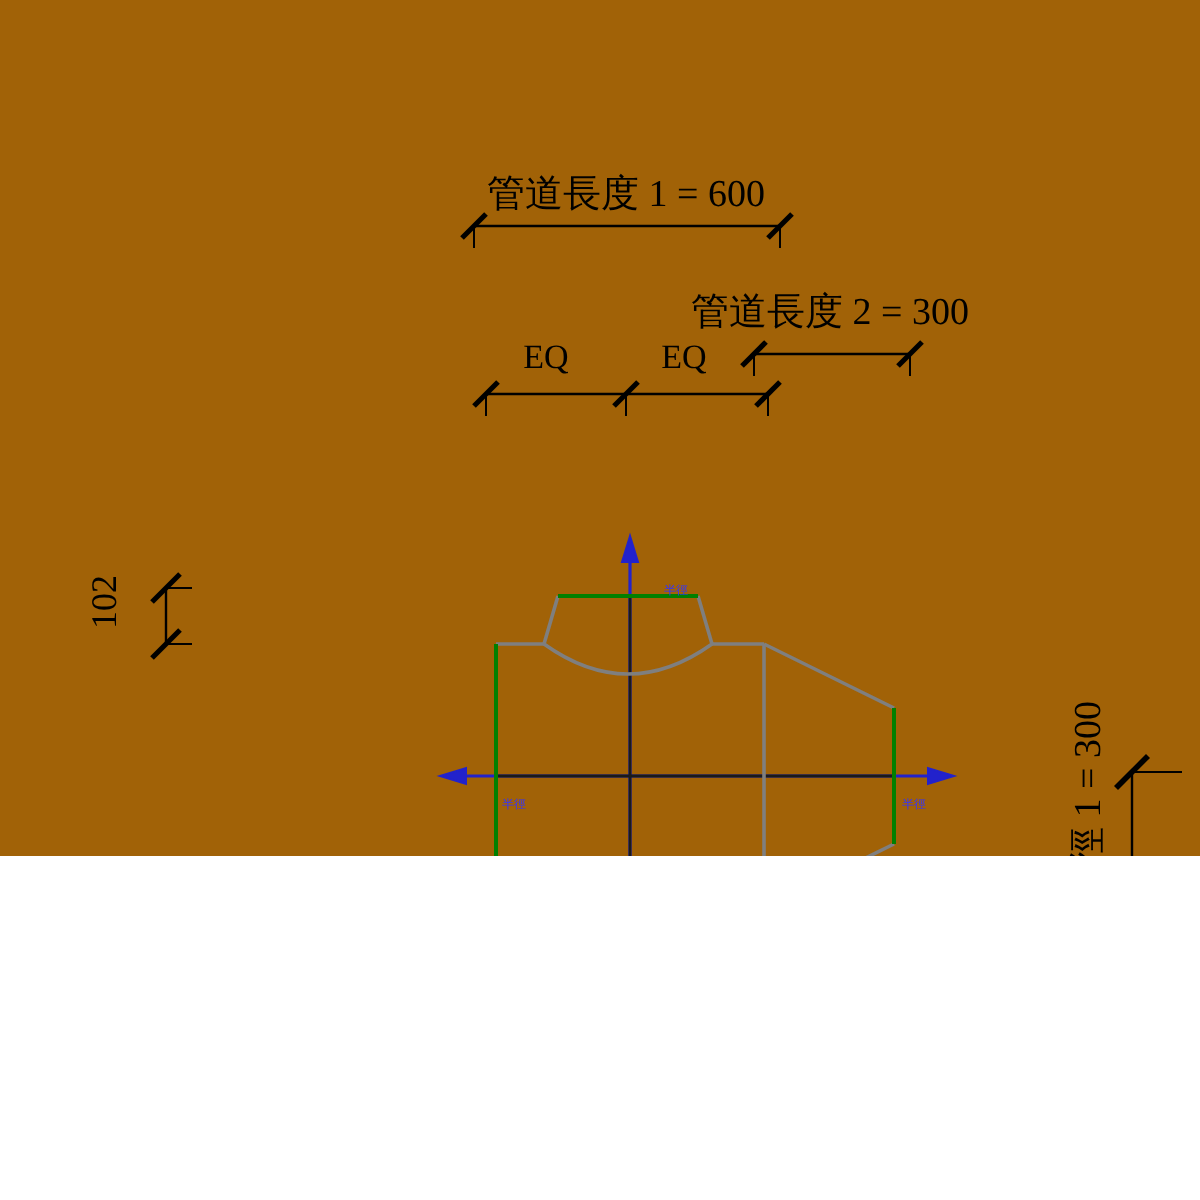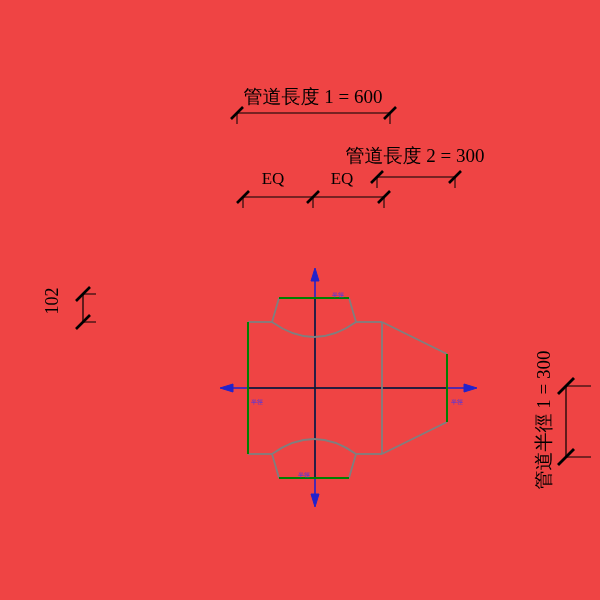--- a/index.html
+++ b/index.html
@@ -1,16 +1,16 @@
 <!DOCTYPE html>
 <html><head>
 <meta charset="utf-8">
 <style>
   html,body{margin:0;padding:0;background:#ffffff;}
-  #canvas{position:relative;width:600px;height:600px;background:#ef4444;overflow:hidden;
+  #canvas{position:relative;width:600px;height:428px;background:#a16207;overflow:hidden;
           font-family:"Liberation Serif","DejaVu Serif",serif;text-decoration:underline;}
   svg text{font-family:"Liberation Serif","DejaVu Serif",serif;}
 </style>
 </head>
 <body>
 
 <div id="canvas">
 <svg width="600" height="600" viewBox="0 0 600 600">
 
   <g>

